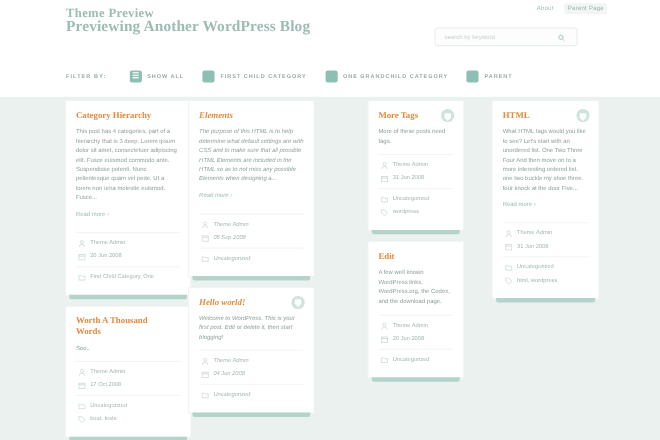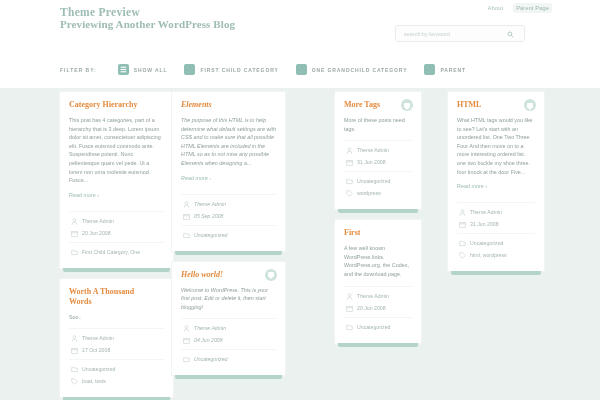--- a/index.html
+++ b/index.html
@@ -26,21 +26,21 @@
     font-weight: bold;
     font-size: 11.5px;
     letter-spacing: .3px;
     color: #9dbcb4;
     line-height: 13px;
     white-space: nowrap;
   }
   .brand .tagline {
     font-family: "Liberation Serif", serif;
     font-weight: bold;
-    font-size: 11px;
+    font-size: 14px;
     letter-spacing: .1px;
     color: #9dbcb4;
     line-height: 11px;
     white-space: nowrap;
   }
 
   
   .topnav {
     position: absolute; right: 48px; top: 3px;
     display: flex; align-items: center; gap: 7px;
@@ -407,21 +407,21 @@
           <div class="meta-row">
             <svg class="mico" viewBox="0 0 10 10">
                 <path d="M1 1h4l4 4-4 4-4-4z" fill="none" stroke="#a2b5b0" stroke-width="1"></path>
               </svg>
             <span class="mtext">wordpress</span>
           </div>
         </div>
       </div>
 
       <div class="card">
-        <div class="ctitle">First</div>
+        <div class="ctitle">Edit</div>
         <div class="excerpt">A few well known WordPress links. WordPress.org, the Codex, and the download page.</div>
         <div class="sep"></div>
         <div class="meta">
           <div class="meta-row">
             <svg class="mico" viewBox="0 0 10 10">
                 <circle cx="5" cy="3" r="2" fill="none" stroke="#a2b5b0" stroke-width="1"></circle>
                 <path d="M1.5 9.5a3.5 3.5 0 0 1 7 0" fill="none" stroke="#a2b5b0" stroke-width="1"></path>
               </svg>
             <span class="mtext">Theme Admin</span>
           </div>

